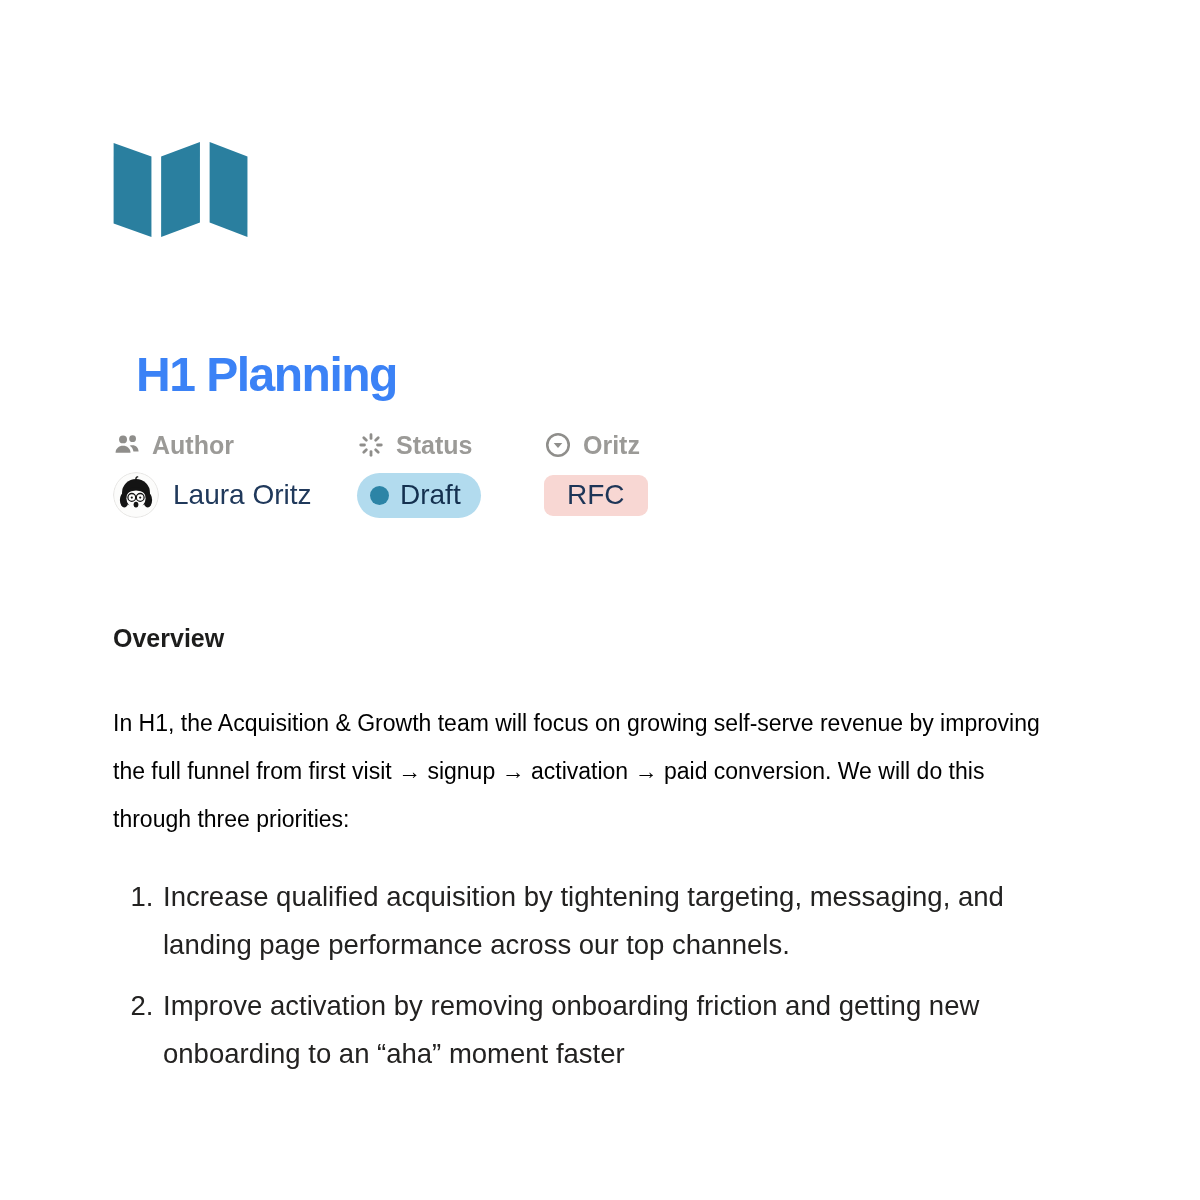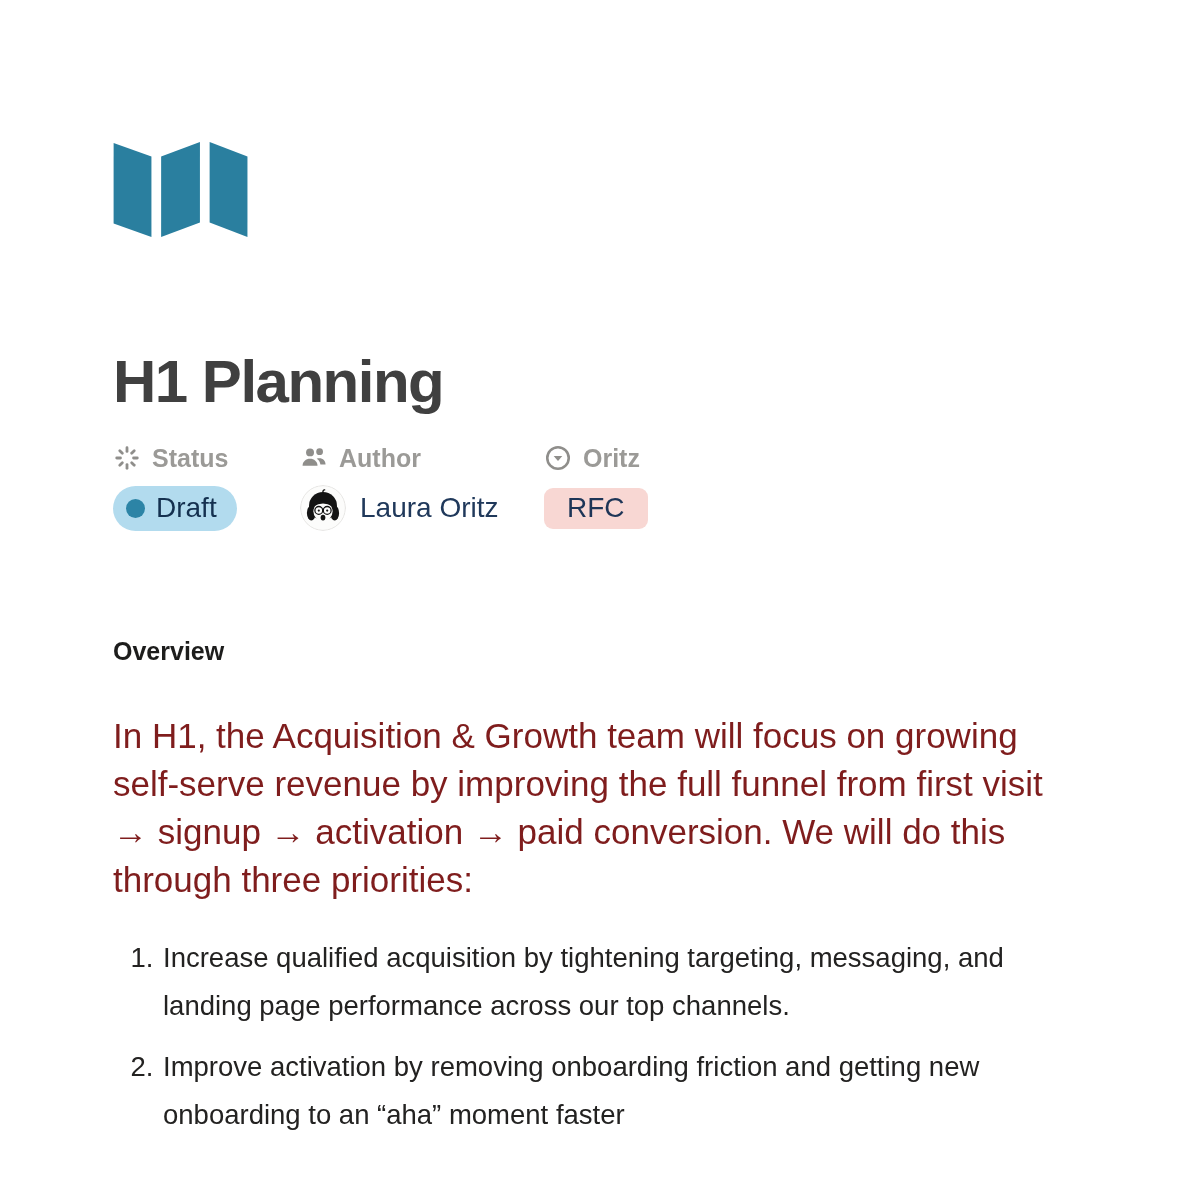--- a/index.html
+++ b/index.html
@@ -16,25 +16,26 @@
   }
   
   .page-icon {
     width: 137px; height: 97px;
     display: block;
     cursor: pointer;
   }
   
   .page-title {
     margin-top: 112px;
-    font-size: 60px;
+    font-size: 48px;
     font-weight: 700;
     line-height: 1.05;
     letter-spacing: -1.5px;
-    color: #404040;
+    color: #3b82f6;
+    margin-left: 23px;
   }
   
   .props {
     margin-top: 30px;
     display: flex;
     align-items: flex-start;
   }
   .prop-col { display: flex; flex-direction: column; }
   .prop-col.author { width: 244px; }
   .prop-col.status { width: 187px; }
@@ -101,24 +102,24 @@
     margin-top: 102px;
     font-size: 25px;
     font-weight: 700;
     line-height: 37px;
     color: #1d1d1c;
     cursor: text;
   }
   .overview-paragraph {
     margin-top: 42px;
     width: 948px;
-    font-size: 35px;
+    font-size: 23px;
     line-height: 48px;
     font-weight: 400;
-    color: #7f1d1d;
+    color: #000000;
     cursor: text;
   }
   .priorities-list {
     margin-top: 30px;
     width: 938px;
     padding-left: 48px;
     font-size: 27.5px;
     line-height: 48px;
     color: #232221;
   }
@@ -135,44 +136,20 @@
 
   <svg class="page-icon" viewBox="0 0 140 100" aria-hidden="true">
     <polygon points="0,2 39,16 39,99 0,85" fill="#2a7f9f"></polygon>
     <polygon points="49,16 89,1 89,84 49,99" fill="#2a7f9f"></polygon>
     <polygon points="99,1 138,16 138,99 99,84" fill="#2a7f9f"></polygon>
   </svg>
 
   <h1 class="page-title">H1 Planning</h1>
 
   <div class="props">
-
-    <div class="prop-col status">
-      <div class="prop-label">
-        <svg width="28" height="28" viewBox="0 0 24 24" aria-hidden="true">
-          <g stroke="#8f8e8b" stroke-width="2.4" stroke-linecap="round">
-            <line x1="12" y1="3.2" x2="12" y2="6.4"></line>
-            <line x1="12" y1="17.6" x2="12" y2="20.8"></line>
-            <line x1="3.2" y1="12" x2="6.4" y2="12"></line>
-            <line x1="17.6" y1="12" x2="20.8" y2="12"></line>
-            <line x1="5.8" y1="5.8" x2="8" y2="8"></line>
-            <line x1="16" y1="16" x2="18.2" y2="18.2"></line>
-            <line x1="5.8" y1="18.2" x2="8" y2="16"></line>
-            <line x1="16" y1="8" x2="18.2" y2="5.8"></line>
-          </g>
-        </svg>
-        <span>Status</span>
-      </div>
-      <div class="prop-value">
-        <span class="pill-status">
-          <span class="status-dot"></span>
-          <span>Draft</span>
-        </span>
-      </div>
-    </div>
 
     <div class="prop-col author">
       <div class="prop-label">
         <svg width="28" height="28" viewBox="0 0 24 24" aria-hidden="true">
           <circle cx="8.6" cy="7.2" r="3.4" fill="#8f8e8b"></circle>
           <path d="M2.2 18.6c0-3.7 2.9-6 6.4-6s6.4 2.3 6.4 6z" fill="#8f8e8b"></path>
           <circle cx="16.8" cy="6.6" r="2.9" fill="#8f8e8b"></circle>
           <path d="M16.6 12.2c3.2 0 5.3 2.3 5.3 5.4h-4.4c-.3-2.3-1.4-4-3.2-5 .7-.3 1.5-.4 2.3-.4z" fill="#8f8e8b"></path>
         </svg>
         <span>Author</span>
@@ -192,20 +169,44 @@
             <line x1="22.7" y1="25" x2="23.3" y2="25" stroke="#141414" stroke-width="1.3"></line>
             <circle cx="18.8" cy="25.6" r="1.1" fill="#141414"></circle>
             <circle cx="27.2" cy="25.6" r="1.1" fill="#141414"></circle>
             <ellipse cx="23" cy="32.6" rx="2.4" ry="2.9" fill="#141414"></ellipse>
           </svg>
           <span class="author-name">Laura Oritz</span>
         </span>
       </div>
     </div>
 
+    <div class="prop-col status">
+      <div class="prop-label">
+        <svg width="28" height="28" viewBox="0 0 24 24" aria-hidden="true">
+          <g stroke="#8f8e8b" stroke-width="2.4" stroke-linecap="round">
+            <line x1="12" y1="3.2" x2="12" y2="6.4"></line>
+            <line x1="12" y1="17.6" x2="12" y2="20.8"></line>
+            <line x1="3.2" y1="12" x2="6.4" y2="12"></line>
+            <line x1="17.6" y1="12" x2="20.8" y2="12"></line>
+            <line x1="5.8" y1="5.8" x2="8" y2="8"></line>
+            <line x1="16" y1="16" x2="18.2" y2="18.2"></line>
+            <line x1="5.8" y1="18.2" x2="8" y2="16"></line>
+            <line x1="16" y1="8" x2="18.2" y2="5.8"></line>
+          </g>
+        </svg>
+        <span>Status</span>
+      </div>
+      <div class="prop-value">
+        <span class="pill-status">
+          <span class="status-dot"></span>
+          <span>Draft</span>
+        </span>
+      </div>
+    </div>
+
     <div class="prop-col type">
       <div class="prop-label">
         <svg width="28" height="28" viewBox="0 0 24 24" aria-hidden="true">
           <circle cx="12" cy="12" r="9.2" fill="none" stroke="#8f8e8b" stroke-width="2.2"></circle>
           <polygon points="8.3,10.2 15.7,10.2 12,14.6" fill="#8f8e8b"></polygon>
         </svg>
         <span>Oritz</span>
       </div>
       <div class="prop-value">
         <span class="pill-type">

